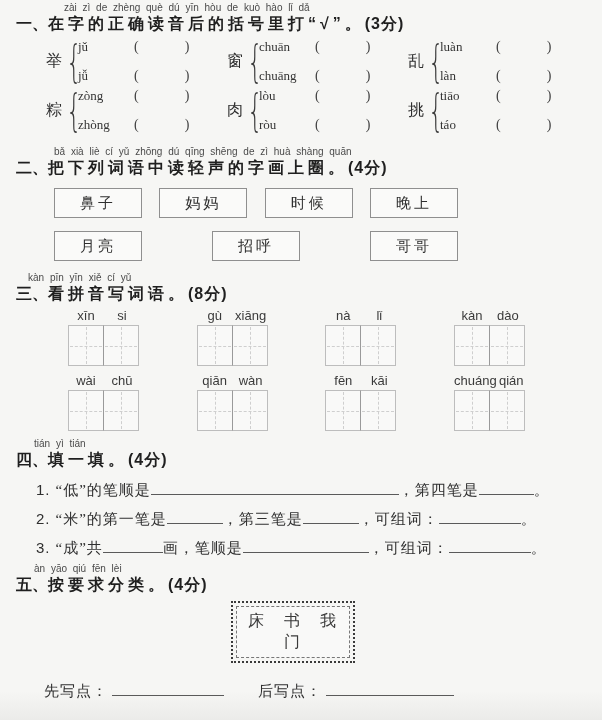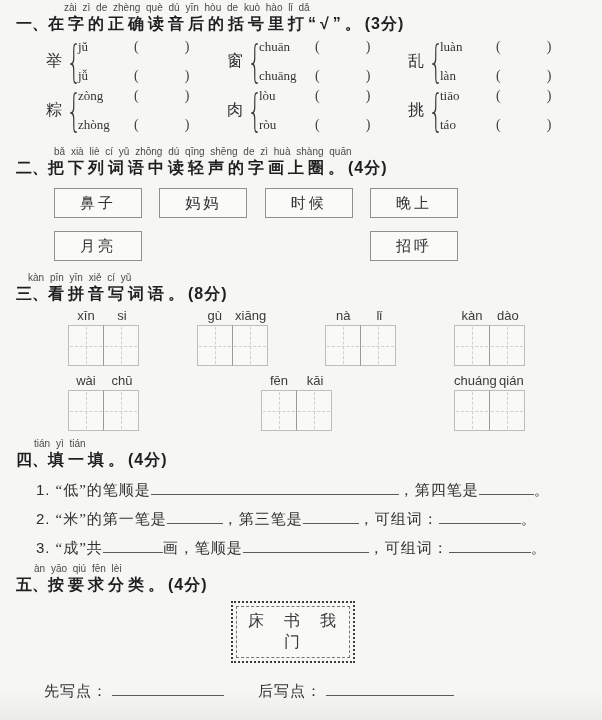--- a/index.html
+++ b/index.html
@@ -210,20 +210,21 @@
 
 <div class="q2-row">
   <div class="word-box">鼻子</div>
   <div class="word-box">妈妈</div>
   <div class="word-box">时候</div>
   <div class="word-box">晚上</div>
 </div>
 <div class="q2-row second">
   <div class="word-box">月亮</div>
   <div class="word-box">招呼</div>
+  <div class="word-box">哥哥</div>
 </div>
 
 <div class="pinyin-line pl-q3">kàn pīn yīn xiě cí yǔ</div>
 <div class="heading"><span class="hnum">三、</span><span class="htitle">看拼音写词语。</span><span class="hscore">(8分)</span></div>
 
 <div class="q3-row">
   <div class="q3-group">
     <div class="q3-label">
         <span>xīn</span>
         <span>si</span>
@@ -263,20 +264,30 @@
         <span class="cell"></span>
       </div>
   </div>
 </div>
 
 <div class="q3-row second">
   <div class="q3-group">
     <div class="q3-label">
         <span>wài</span>
         <span>chū</span>
+      </div>
+    <div class="q3-grid">
+        <span class="cell"></span>
+        <span class="cell"></span>
+      </div>
+  </div>
+  <div class="q3-group">
+    <div class="q3-label">
+        <span>qiān</span>
+        <span>wàn</span>
       </div>
     <div class="q3-grid">
         <span class="cell"></span>
         <span class="cell"></span>
       </div>
   </div>
   <div class="q3-group">
     <div class="q3-label">
         <span>fēn</span>
         <span>kāi</span>

